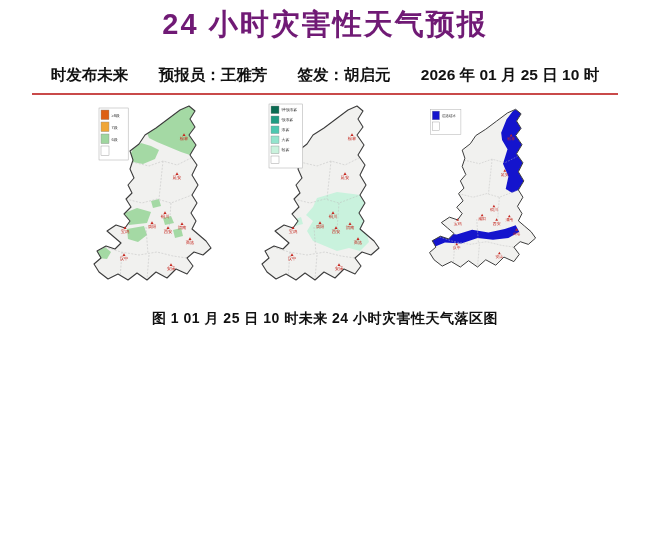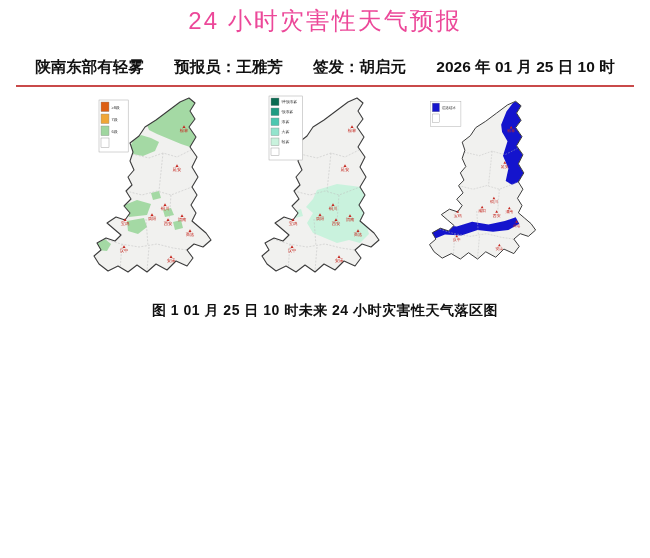--- a/index.html
+++ b/index.html
@@ -8,24 +8,24 @@
     width: 650px; height: 558px;
     font-family: "Liberation Sans", sans-serif;
     color: #1c1c1c;
     overflow: hidden;
   }
   .page { width: 650px; height: 558px; background: #fff; }
 
   .title {
     margin-top: 5px;
     text-align: center;
-    font-size: 24px;
-    font-weight: 400;
+    font-size: 29px;
+    font-weight: 700;
     letter-spacing: 2px;
-    color: #ec4899;
+    color: #701a75;
   }
 
   .meta-wrap { text-align: center; margin-top: 20px; }
   .meta {
     display: inline-block;
     padding: 0 6px 7px 6px;
     border-bottom: 2px solid #c94a4a;
     font-size: 15.5px;
     font-weight: 700;
     color: #111;
@@ -65,21 +65,21 @@
 </style>
 </head>
 <body>
 
 <div class="page">
 
   <h1 class="title">24 小时灾害性天气预报</h1>
 
   <div class="meta-wrap">
     <div class="meta">
-      <span>陕南东部有轻雾</span>
+      <span>时发布未来</span>
       <span>预报员：王雅芳</span>
       <span>签发：胡启元</span>
       <span>2026 年 01 月 25 日 10 时</span>
     </div>
   </div>
 
 
   <div class="maps-row">
     <svg class="map" width="150" height="207" viewBox="0 0 150 207">
         <defs>

